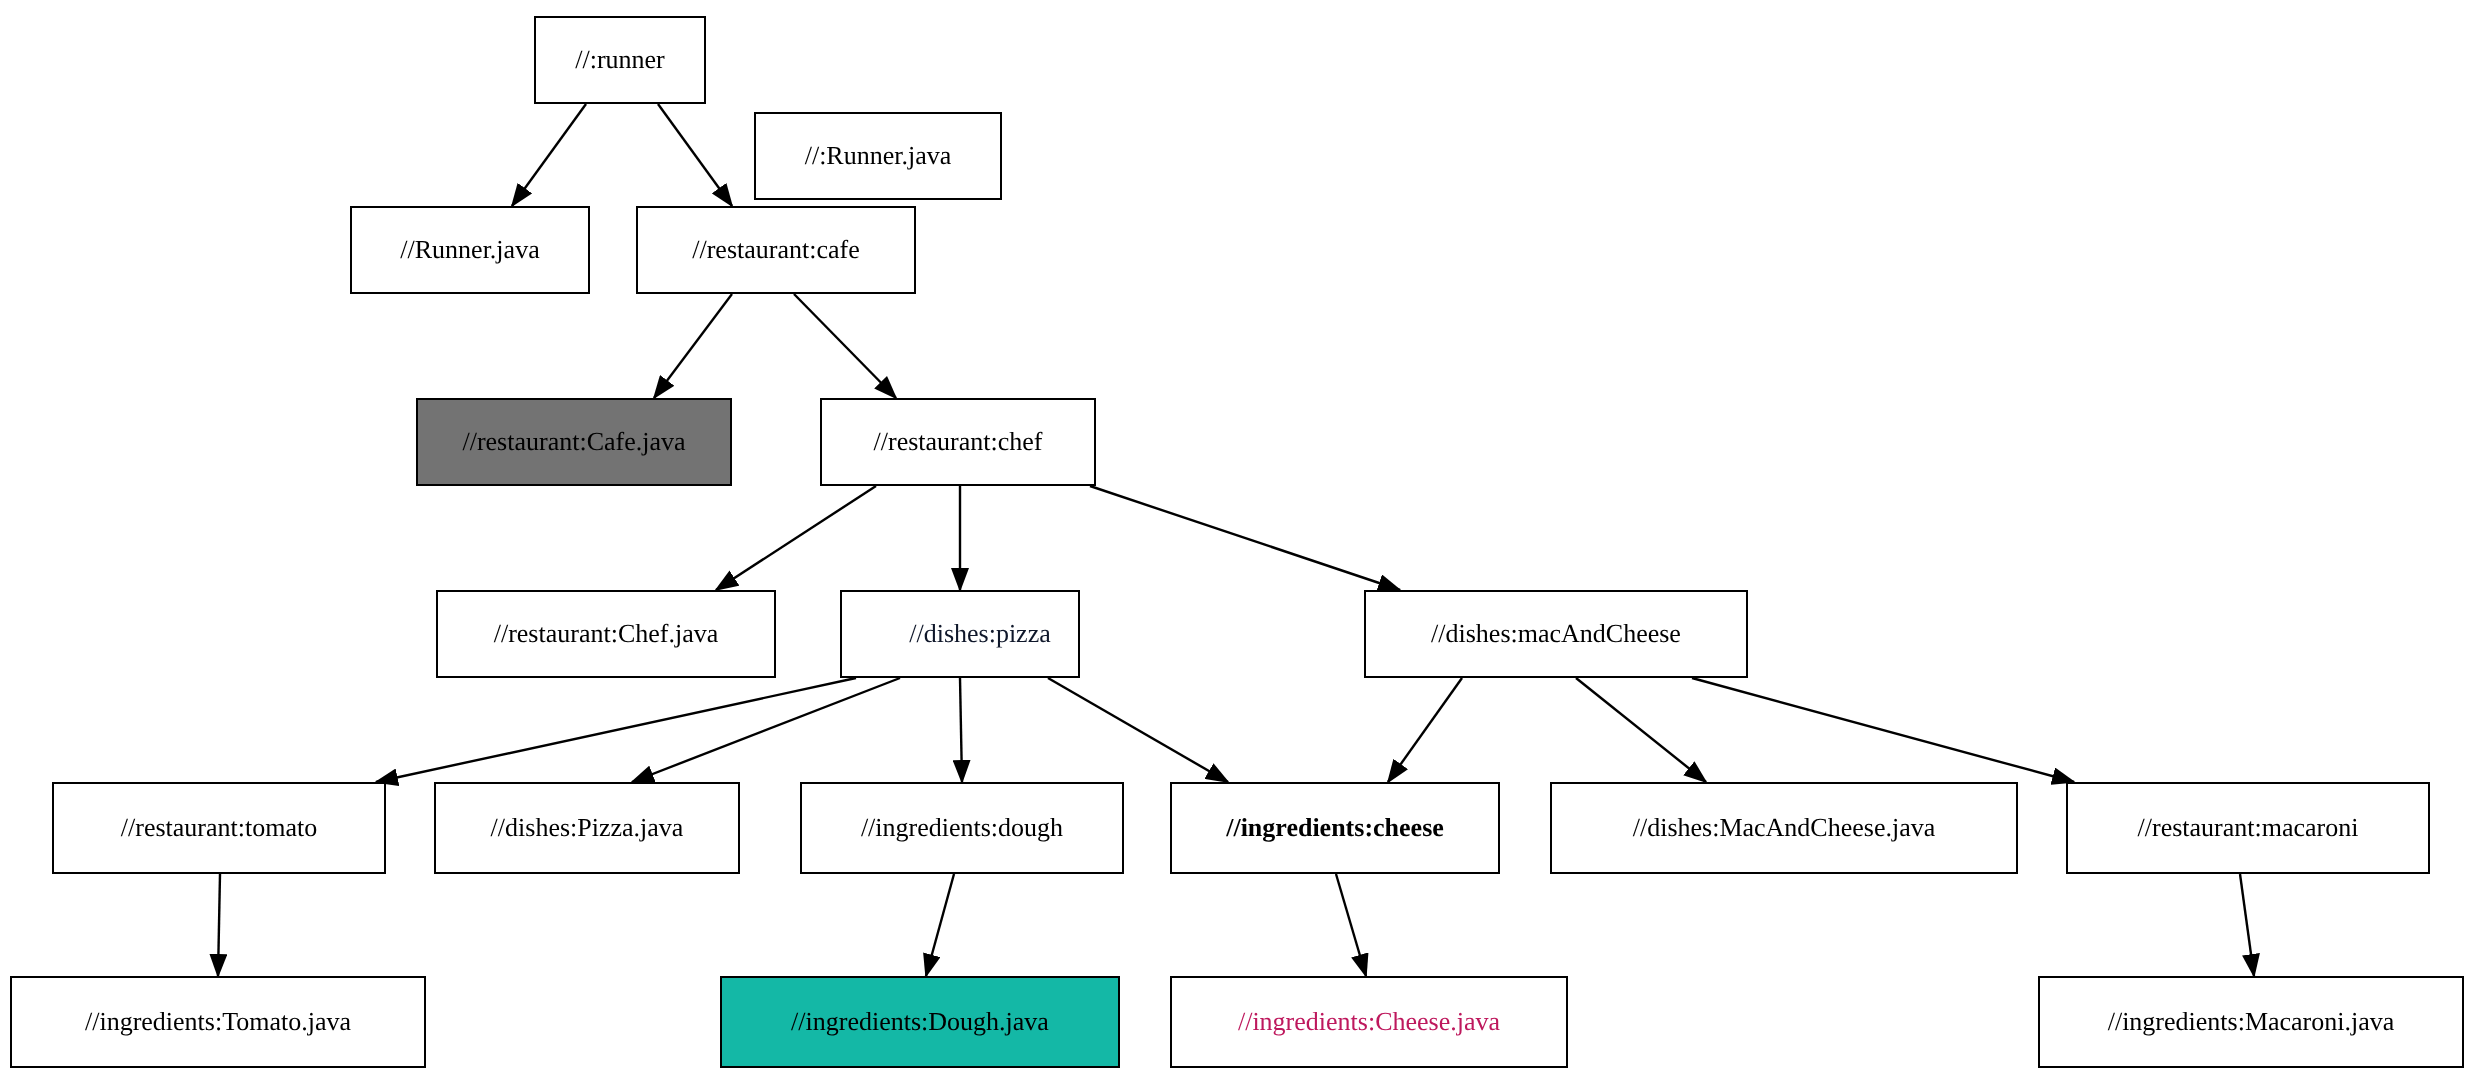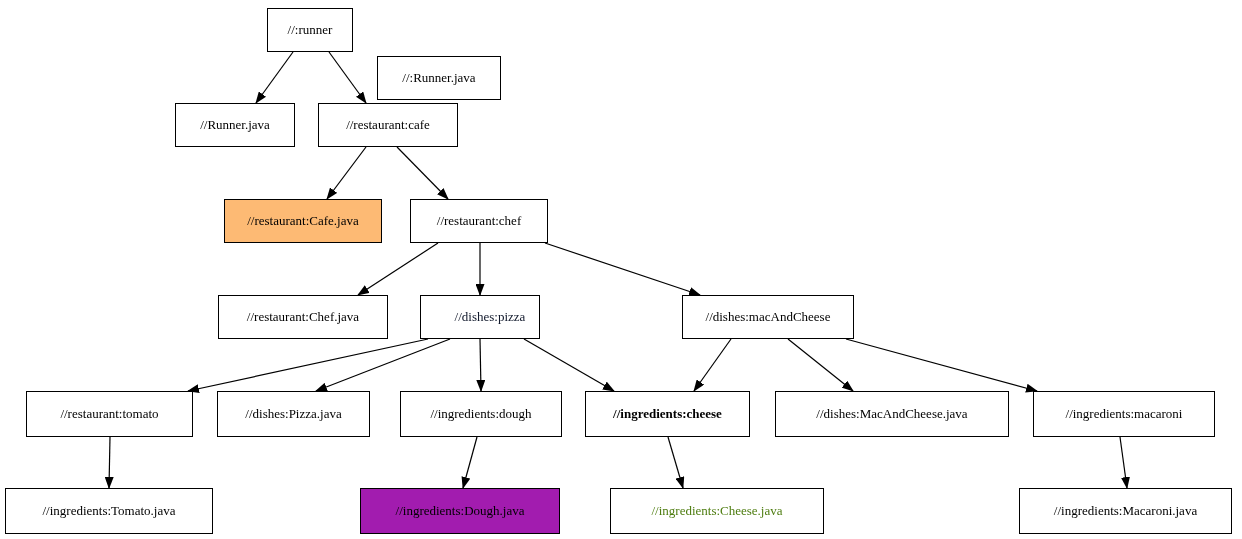--- a/index.html
+++ b/index.html
@@ -65,29 +65,29 @@
         <line x1="477" y1="437" x2="463" y2="488" stroke="#000000" stroke-width="1.2" marker-end="url(#arrowhead)"></line>
         <line x1="668" y1="437" x2="683" y2="488" stroke="#000000" stroke-width="1.2" marker-end="url(#arrowhead)"></line>
         <line x1="1120" y1="437" x2="1127" y2="488" stroke="#000000" stroke-width="1.2" marker-end="url(#arrowhead)"></line>
       </g>
   </svg>
   <div id="nodes">
       <div class="graph-node" style="left: 267px; top: 8px; width: 86px; height: 44px; background: rgb(255, 255, 255); border-color: rgb(0, 0, 0); color: rgb(0, 0, 0);">//:runner</div>
       <div class="graph-node" style="left: 377px; top: 8px; width: 124px; height: 44px; background: rgb(255, 255, 255); border-color: rgb(0, 0, 0); color: rgb(0, 0, 0); margin-top: 48px;">//:Runner.java</div>
       <div class="graph-node" style="left: 175px; top: 103px; width: 120px; height: 44px; background: rgb(255, 255, 255); border-color: rgb(0, 0, 0); color: rgb(0, 0, 0);">//Runner.java</div>
       <div class="graph-node" style="left: 318px; top: 103px; width: 140px; height: 44px; background: rgb(255, 255, 255); border-color: rgb(0, 0, 0); color: rgb(0, 0, 0);">//restaurant:cafe</div>
-      <div class="graph-node" style="left: 224px; top: 199px; width: 158px; height: 44px; background: #fdba74; border-color: rgb(0, 0, 0); color: rgb(0, 0, 0);">//restaurant:Cafe.java</div>
+      <div class="graph-node" style="left: 208px; top: 199px; width: 158px; height: 44px; background: #737373; border-color: rgb(0, 0, 0); color: rgb(0, 0, 0);">//restaurant:Cafe.java</div>
       <div class="graph-node" style="left: 410px; top: 199px; width: 138px; height: 44px; background: rgb(255, 255, 255); border-color: rgb(0, 0, 0); color: rgb(0, 0, 0);">//restaurant:chef</div>
       <div class="graph-node" style="left: 218px; top: 295px; width: 170px; height: 44px; background: rgb(255, 255, 255); border-color: rgb(0, 0, 0); color: rgb(0, 0, 0);">//restaurant:Chef.java</div>
       <div class="graph-node" style="left: 420px; top: 295px; width: 120px; height: 44px; background: rgb(255, 255, 255); border-color: rgb(0, 0, 0); color: #0f172a; padding-left: 20px;">//dishes:pizza</div>
-      <div class="graph-node" style="left: 682px; top: 295px; width: 172px; height: 44px; background: rgb(255, 255, 255); border-color: rgb(0, 0, 0); color: rgb(0, 0, 0);">//dishes:macAndCheese</div>
+      <div class="graph-node" style="left: 682px; top: 295px; width: 192px; height: 44px; background: rgb(255, 255, 255); border-color: rgb(0, 0, 0); color: rgb(0, 0, 0);">//dishes:macAndCheese</div>
       <div class="graph-node" style="left: 26px; top: 391px; width: 167px; height: 46px; background: rgb(255, 255, 255); border-color: rgb(0, 0, 0); color: rgb(0, 0, 0);">//restaurant:tomato</div>
       <div class="graph-node" style="left: 217px; top: 391px; width: 153px; height: 46px; background: rgb(255, 255, 255); border-color: rgb(0, 0, 0); color: rgb(0, 0, 0);">//dishes:Pizza.java</div>
       <div class="graph-node" style="left: 400px; top: 391px; width: 162px; height: 46px; background: rgb(255, 255, 255); border-color: rgb(0, 0, 0); color: rgb(0, 0, 0);">//ingredients:dough</div>
       <div class="graph-node" style="left: 585px; top: 391px; width: 165px; height: 46px; background: rgb(255, 255, 255); border-color: rgb(0, 0, 0); color: rgb(0, 0, 0); font-weight: bold;">//ingredients:cheese</div>
       <div class="graph-node" style="left: 775px; top: 391px; width: 234px; height: 46px; background: rgb(255, 255, 255); border-color: rgb(0, 0, 0); color: rgb(0, 0, 0);">//dishes:MacAndCheese.java</div>
-      <div class="graph-node" style="left: 1033px; top: 391px; width: 182px; height: 46px; background: rgb(255, 255, 255); border-color: rgb(0, 0, 0); color: rgb(0, 0, 0);">//ingredients:macaroni</div>
+      <div class="graph-node" style="left: 1033px; top: 391px; width: 182px; height: 46px; background: rgb(255, 255, 255); border-color: rgb(0, 0, 0); color: rgb(0, 0, 0);">//restaurant:macaroni</div>
       <div class="graph-node" style="left: 5px; top: 488px; width: 208px; height: 46px; background: rgb(255, 255, 255); border-color: rgb(0, 0, 0); color: rgb(0, 0, 0);">//ingredients:Tomato.java</div>
-      <div class="graph-node" style="left: 360px; top: 488px; width: 200px; height: 46px; background: #a21caf; border-color: rgb(0, 0, 0); color: rgb(0, 0, 0);">//ingredients:Dough.java</div>
-      <div class="graph-node" style="left: 610px; top: 488px; width: 214px; height: 46px; background: rgb(255, 255, 255); border-color: rgb(0, 0, 0); color: #4d7c0f;">//ingredients:Cheese.java</div>
+      <div class="graph-node" style="left: 360px; top: 488px; width: 200px; height: 46px; background: #14b8a6; border-color: rgb(0, 0, 0); color: rgb(0, 0, 0);">//ingredients:Dough.java</div>
+      <div class="graph-node" style="left: 585px; top: 488px; width: 199px; height: 46px; background: rgb(255, 255, 255); border-color: rgb(0, 0, 0); color: #be185d;">//ingredients:Cheese.java</div>
       <div class="graph-node" style="left: 1019px; top: 488px; width: 213px; height: 46px; background: rgb(255, 255, 255); border-color: rgb(0, 0, 0); color: rgb(0, 0, 0); text-align: center;">//ingredients:Macaroni.java</div>
     </div>
 </div>
 
 </body></html>

